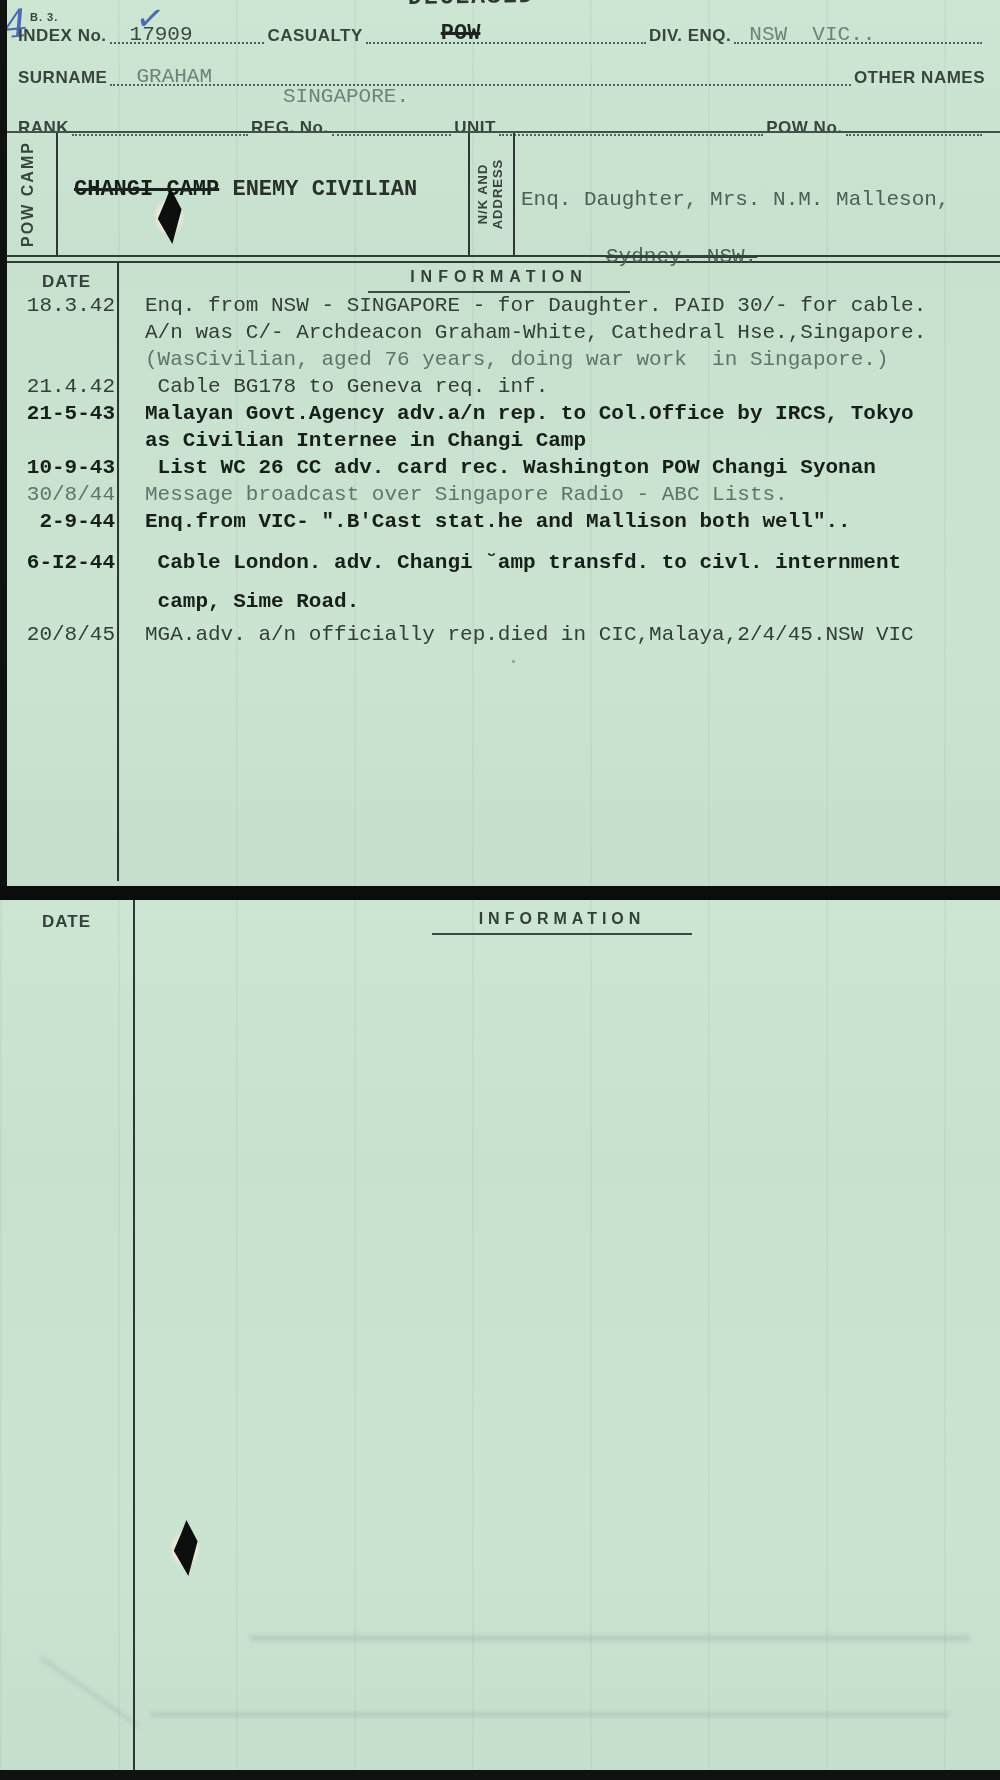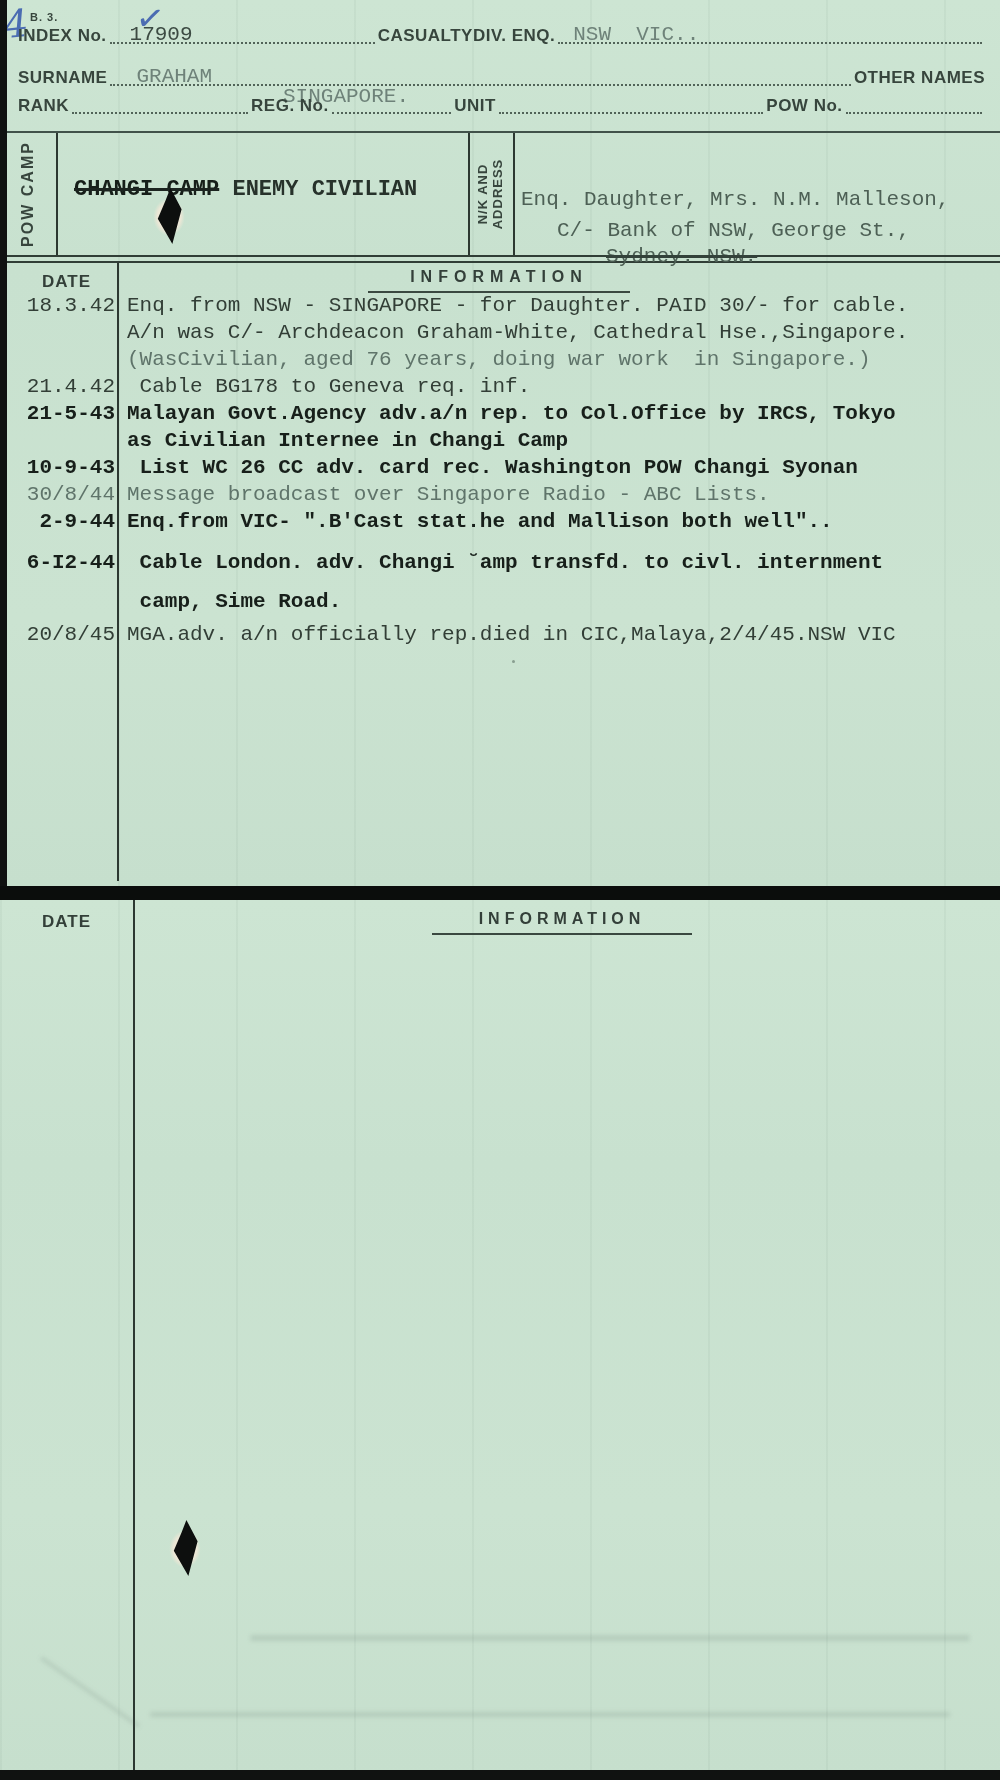--- a/index.html
+++ b/index.html
@@ -39,21 +39,21 @@
   .hole::after{content:"";position:absolute;left:9px;top:2px;width:28px;height:56px;background:#0d0f0e;
     clip-path:polygon(55% 0%, 95% 38%, 62% 100%, 10% 55%, 38% 22%);}
 
   .thead-date{position:absolute;font-weight:bold;font-size:17px;letter-spacing:1px;color:#333f39;}
   .thead-info{position:absolute;font-weight:bold;font-size:16px;letter-spacing:6px;color:#333f39;
               text-align:center;border-bottom:2px solid #3a4840;padding-bottom:5px;}
 
   .rows{position:absolute;left:0;top:292px;right:0;}
   .trow{display:flex;line-height:27px;font-size:21px;}
   .trow .d{width:115px;text-align:right;padding-right:5px;flex:none;}
-  .trow .i{padding-left:7px;flex:1;}
+  .trow .i{padding-left:25px;flex:1;}
   .tone-normal{color:#323e36;}
   .tone-bold{color:#171f1a;font-weight:bold;font-family:Liberation Mono, monospace;}
   .tone-faint{color:#5f746a;}
   .trow:nth-child(10){margin-top:14px;}
   .trow:nth-child(11){margin-top:12px;}
   .trow:nth-child(12){margin-top:6px;}
 
   .hand{position:absolute;font-family:"DejaVu Serif",serif;color:#4b6cb2;font-style:italic;}
   .stamp{position:absolute;font-family:"Liberation Mono","DejaVu Sans Mono",monospace;
          font-weight:bold;color:#2b372f;letter-spacing:2px;}
@@ -75,37 +75,41 @@
 
     <div class="hand" style="left:4px;top:2px;font-size:38px;transform:rotate(-6deg);">4</div>
     <div class="hand" style="left:136px;top:-2px;font-size:34px;transform:rotate(8deg);font-style:normal;">✓</div>
 
     <div class="frow" style="top:20px;">
       <span class="lbl">INDEX No.</span>
       <span class="lead" style="flex:152;">
         <span class="typed tw typed-dk" style="left:20px;">17909</span>
       </span>
       <span class="lbl">CASUALTY</span>
+      <span class="lead" style="flex:275;">
+        <span class="typed tw struck" style="left:75px;color:#1d2621;font-weight:bold;font-size:22px;">POW</span>
+        <span class="stamp" style="left:42px;top:-32px;font-size:23px;transform:rotate(-1deg);">DECEASED</span>
+      </span>
       <span class="lbl">DIV. ENQ.</span>
       <span class="lead" style="flex:243;">
         <span class="typed tw" style="left:15px;">NSW  VIC..</span>
       </span>
     </div>
 
     <div class="frow" style="top:62px;">
       <span class="lbl">SURNAME</span>
       <span class="lead" style="flex:374;">
         <span class="typed tw" style="left:26px;">GRAHAM</span>
       </span>
       <span class="lbl">OTHER NAMES</span>
     </div>
 
     <div class="tw" style="position:absolute;left:283px;top:85px;font-size:21px;color:#6e8279;">SINGAPORE.</div>
 
-    <div class="frow" style="top:90px;">
+    <div class="frow" style="top:112px;justify-content:flex-end;">
       <span class="lbl">RANK</span>
       <span class="lead" style="flex:165;"></span>
       <span class="lbl">REG. No.</span>
       <span class="lead" style="flex:112;"></span>
       <span class="lbl">UNIT</span>
       <span class="lead" style="flex:248;"></span>
       <span class="lbl">POW No.</span>
       <span class="lead" style="flex:128;"></span>
     </div>
 
@@ -125,21 +129,20 @@
     <div class="vline" style="left:468px;top:133px;height:122px;"></div>
     <div class="vwrap" style="left:468px;top:133px;width:45px;height:122px;">
       <div class="vtext" style="font-size:13px;letter-spacing:1px;line-height:15px;text-align:center;">
         <div>N/K AND</div>
         <div>ADDRESS</div>
       </div>
     </div>
     <div class="vline" style="left:513px;top:133px;height:122px;"></div>
 
     <div class="addr tw" style="left:521px;top:188px;">Enq. Daughter, Mrs. N.M. Malleson,</div>
-    <div class="addr tw" style="left:557px;top:219px;">C/- Bank of NSW, George St.,</div>
     <div class="addr tw struck" style="left:606px;top:245px;z-index:5;text-decoration-color:#33423a;">Sydney. NSW.</div>
 
     <div class="rule" style="top:255px;background:#303e36;"></div>
     <div class="rule" style="top:261px;background:#303e36;"></div>
 
     <div class="thead-date" style="left:42px;top:272px;">DATE</div>
     <div class="thead-info" style="left:368px;top:268px;width:262px;">INFORMATION</div>
 
     <div class="vline" style="left:117px;top:263px;height:618px;width:1.5px;"></div>
 

